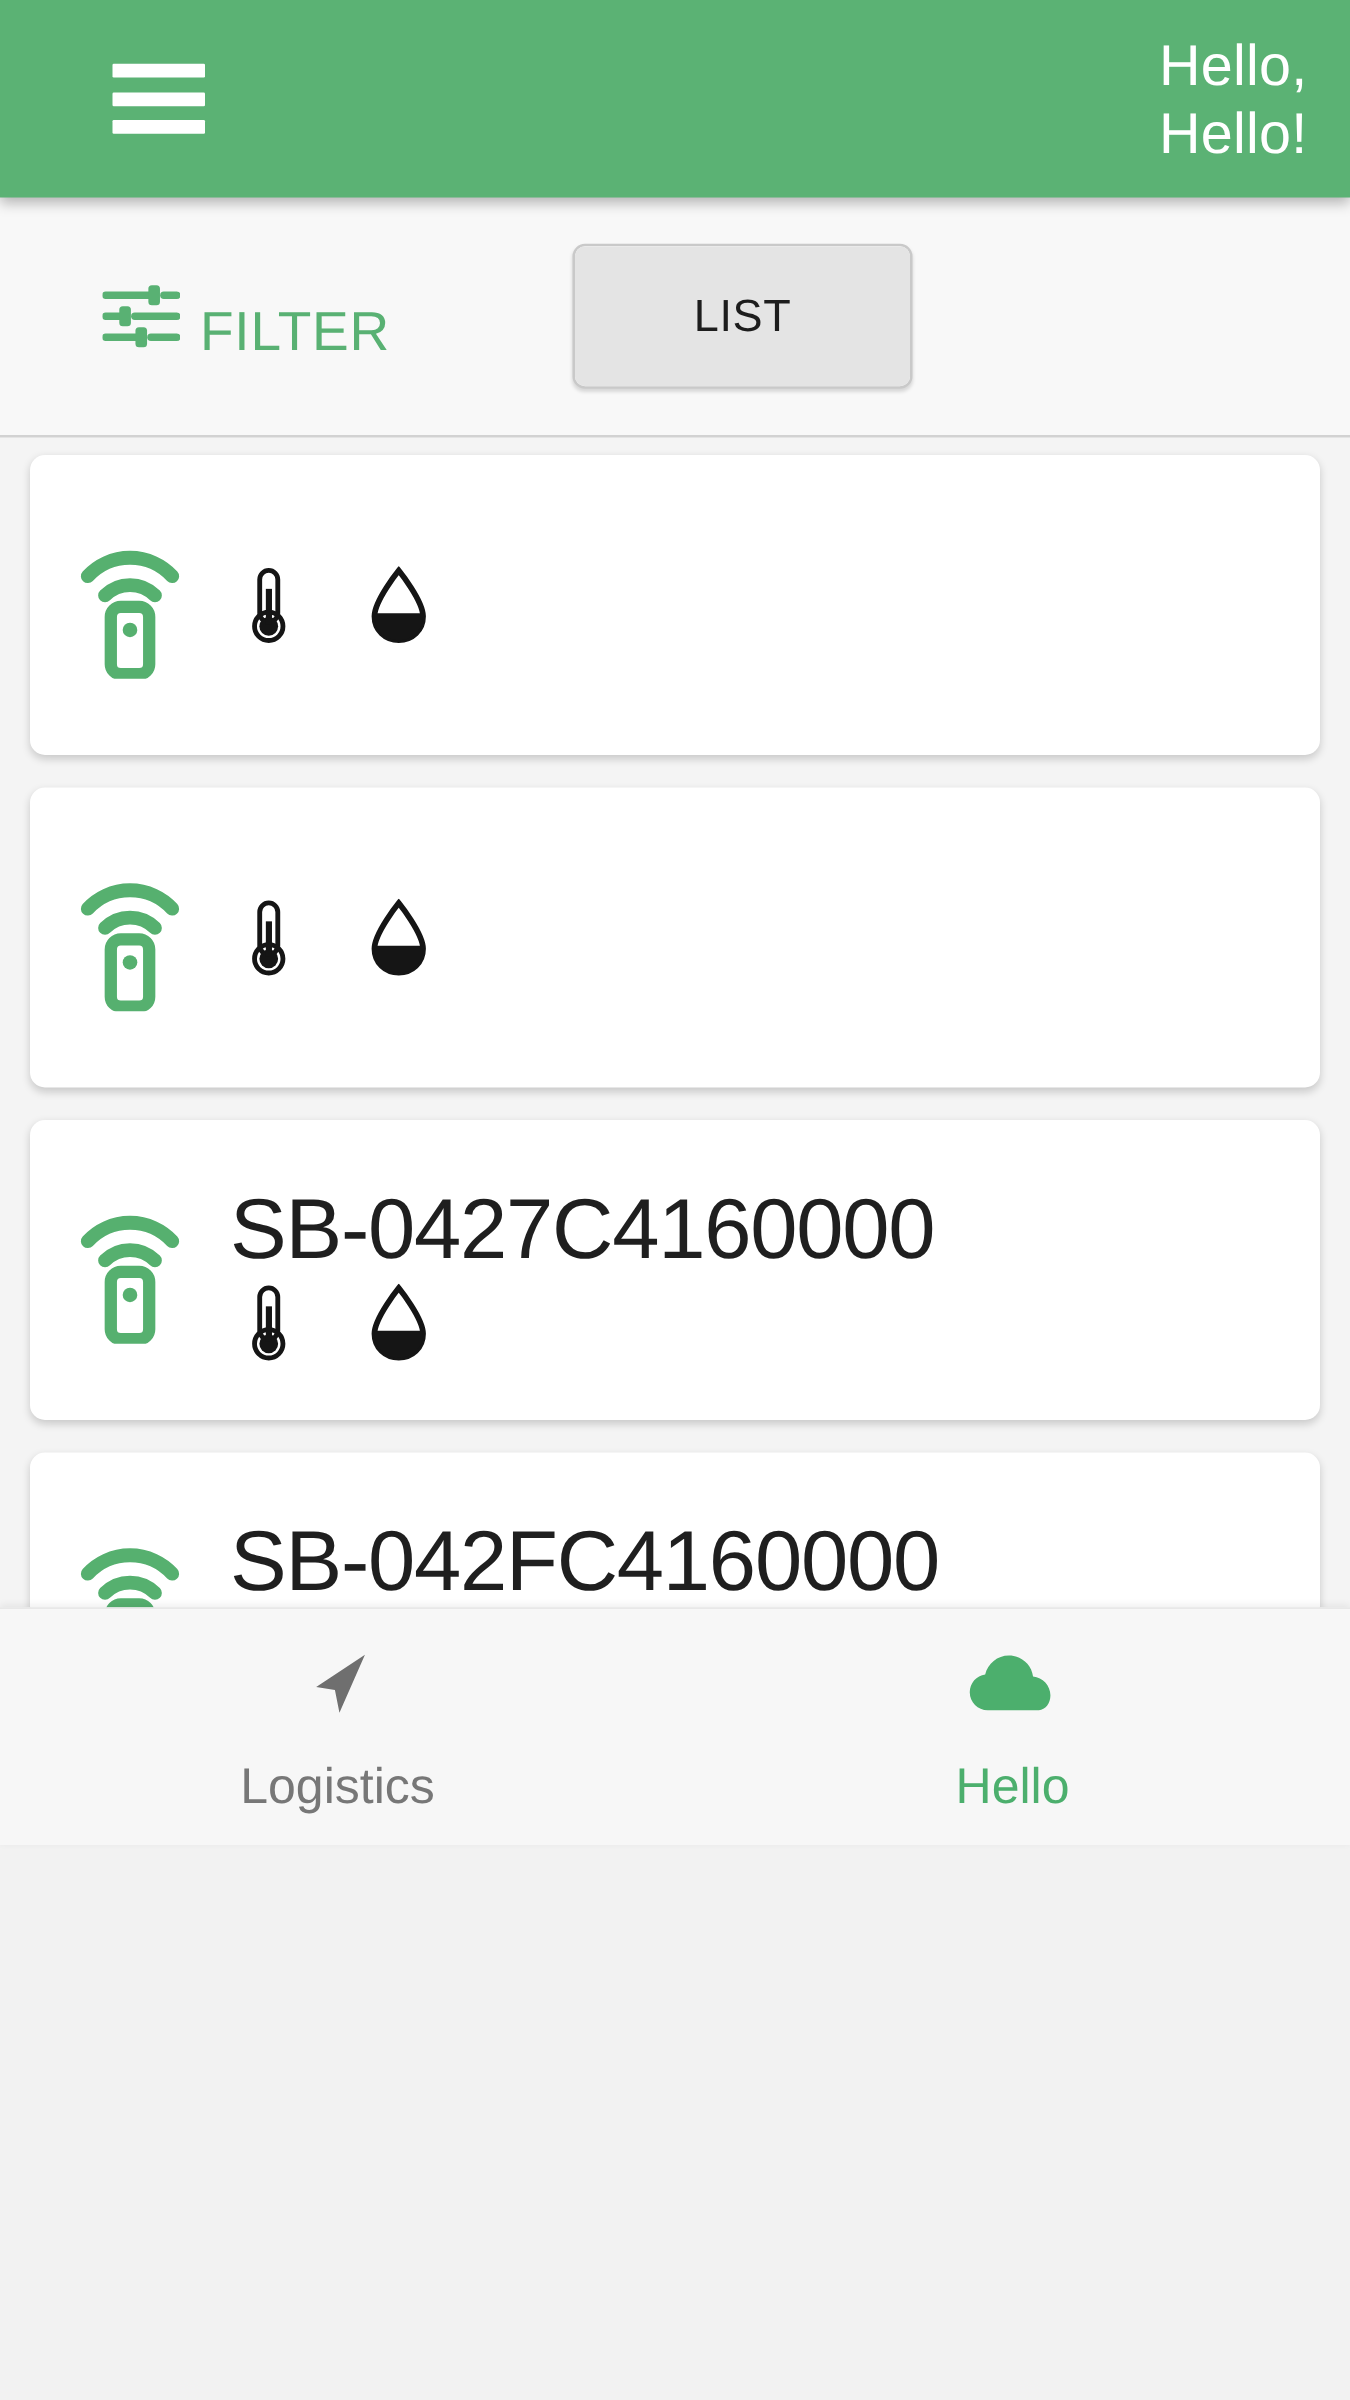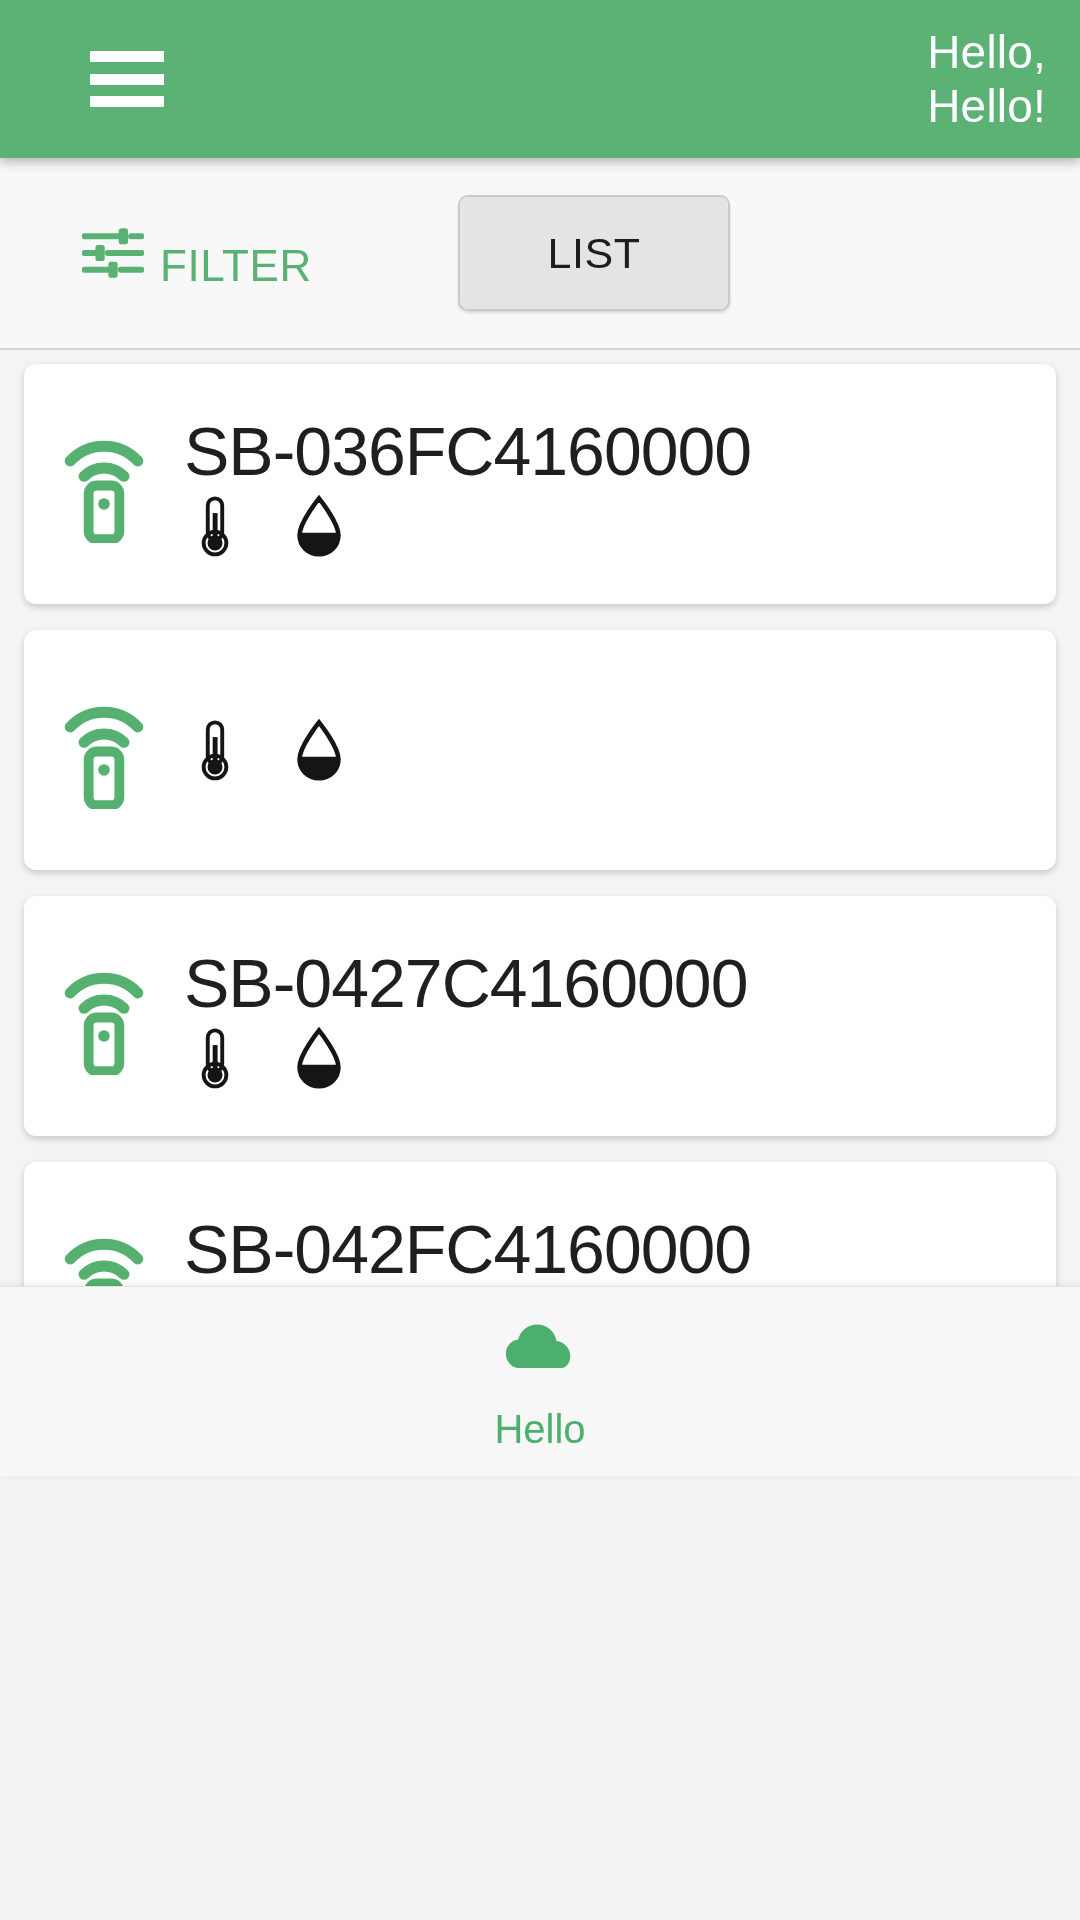--- a/index.html
+++ b/index.html
@@ -45,21 +45,21 @@
 
   .segmented {
     position:absolute; left:458px; top:50%; transform:translateY(-50%);
     display:flex; border:2px solid #c9c9c9; border-radius:10px;
     overflow:hidden; background:#fdfdfd;
     box-shadow:0 2px 3px rgba(0,0,0,0.13);
   }
   .seg {
     width:268px; height:112px;
     display:flex; align-items:center; justify-content:center;
-    font-size:43px; color:#1d1d1d; background:#fdfdfd;
+    font-size:36px; color:#1d1d1d; background:#fdfdfd;
     cursor:pointer; letter-spacing:0.5px;
   }
   .seg.active { background:#e4e4e4; }
   .seg + .seg { border-left:2px solid #c9c9c9; }
 
   
   .list {
     flex:1 1 auto; position:relative; overflow:hidden;
     padding:14px 0 0 0; background:#f4f4f4;
   }
@@ -149,21 +149,20 @@
     <div class="card">
       <div class="card-icon">
         <svg class="beacon" viewBox="0 0 28 38">
           <path d="M3 11.5 A15 15 0 0 1 25 11.5" fill="none" stroke="#56b06f" stroke-width="3.6" stroke-linecap="round"></path>
           <path d="M7.5 16.5 A9.2 9.2 0 0 1 20.5 16.5" fill="none" stroke="#56b06f" stroke-width="3.6" stroke-linecap="round"></path>
           <rect x="9" y="19.5" width="10" height="17.5" rx="2.6" fill="none" stroke="#56b06f" stroke-width="3.2"></rect>
           <circle cx="14" cy="25.5" r="1.9" fill="#56b06f"></circle>
         </svg>
       </div>
       <div class="card-body">
-        <div class="device-name">SB-036FC4160000</div>
         <div class="sensor-row">
           <svg class="sensor-icon" viewBox="0 0 16 24">
             <rect x="5.2" y="1.3" width="5.6" height="16" rx="2.8" fill="none" stroke="#151515" stroke-width="1.5"></rect>
             <circle cx="8" cy="18.6" r="4.4" fill="none" stroke="#151515" stroke-width="1.5"></circle>
             <circle cx="8" cy="18.6" r="2.9" fill="#151515"></circle>
             <rect x="7.1" y="7" width="1.9" height="11" fill="#151515"></rect>
           </svg>
           <svg class="sensor-icon" viewBox="0 0 18 24">
             <path d="M9 1.2 C9 1.2 16.6 10.6 16.6 15.5 C16.6 19.9 13.2 23 9 23 C4.8 23 1.4 19.9 1.4 15.5 C1.4 10.6 9 1.2 9 1.2 Z" fill="none" stroke="#151515" stroke-width="1.8"></path>
             <path d="M1.5 14.6 L16.5 14.6 C16.6 15 16.6 15.2 16.6 15.5 C16.6 19.9 13.2 23 9 23 C4.8 23 1.4 19.9 1.4 15.5 C1.4 15.2 1.4 15 1.5 14.6 Z" fill="#151515"></path>
@@ -248,20 +247,28 @@
         </div>
       </div>
     </div>
 
     <div class="card" style="height:240px;"></div>
 
   </div>
 
   <div class="bottomnav">
 
+    <div class="navitem">
+      <span class="nav-ico">
+        <svg width="62" height="62" viewBox="0 0 24 24">
+          <path d="M20.5 3.4 L5.4 13.4 L11.2 14.3 L12.6 21.4 Z" fill="#6f6f6f"></path>
+        </svg>
+      </span>
+      <span class="nav-label">Logistics</span>
+    </div>
 
     <div class="navitem active">
       <span class="nav-ico">
         <svg width="72" height="56" viewBox="0 0 28 20">
           <path d="M22.2 18.6 H6.3 C3.2 18.6 0.7 16.1 0.7 13 C0.7 10.2 2.8 7.8 5.5 7.5 C6.3 4.1 9.3 1.6 12.9 1.6 C16.7 1.6 19.9 4.4 20.4 8.1 C23.4 8.4 25.8 10.9 25.8 14 C25.8 16.5 24.2 18.6 22.2 18.6 Z" fill="#4caf6d"></path>
         </svg>
       </span>
       <span class="nav-label">Hello</span>
     </div>
 

